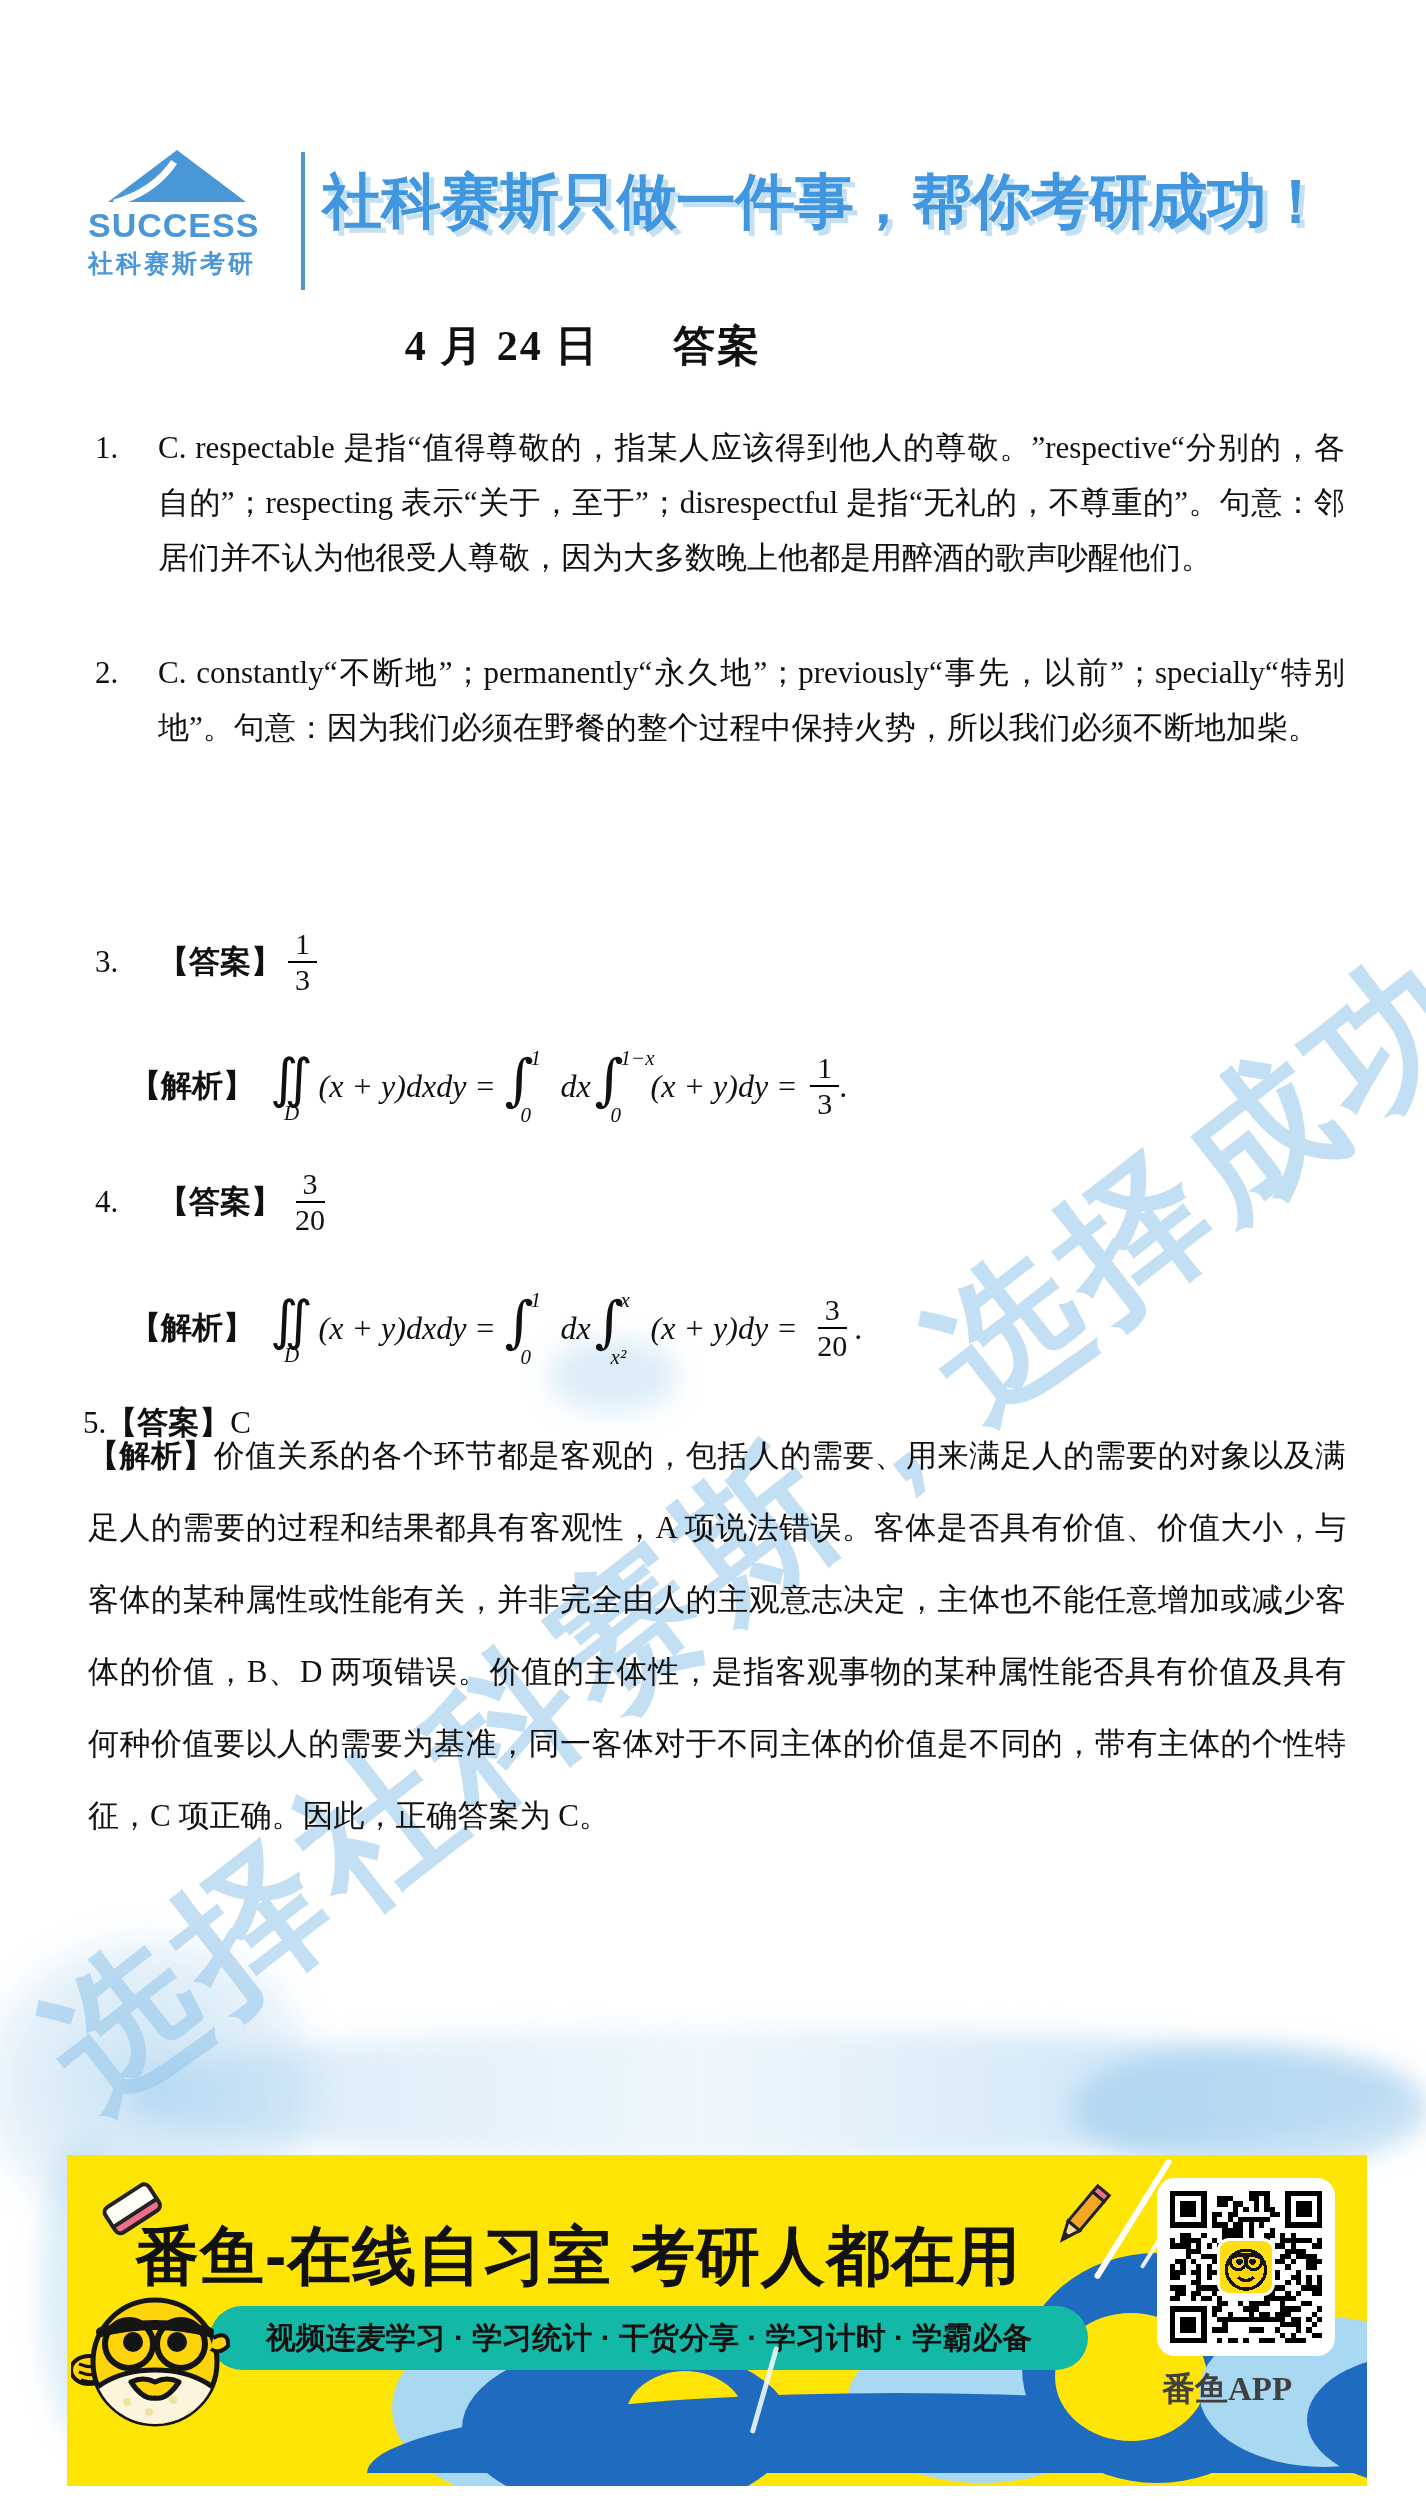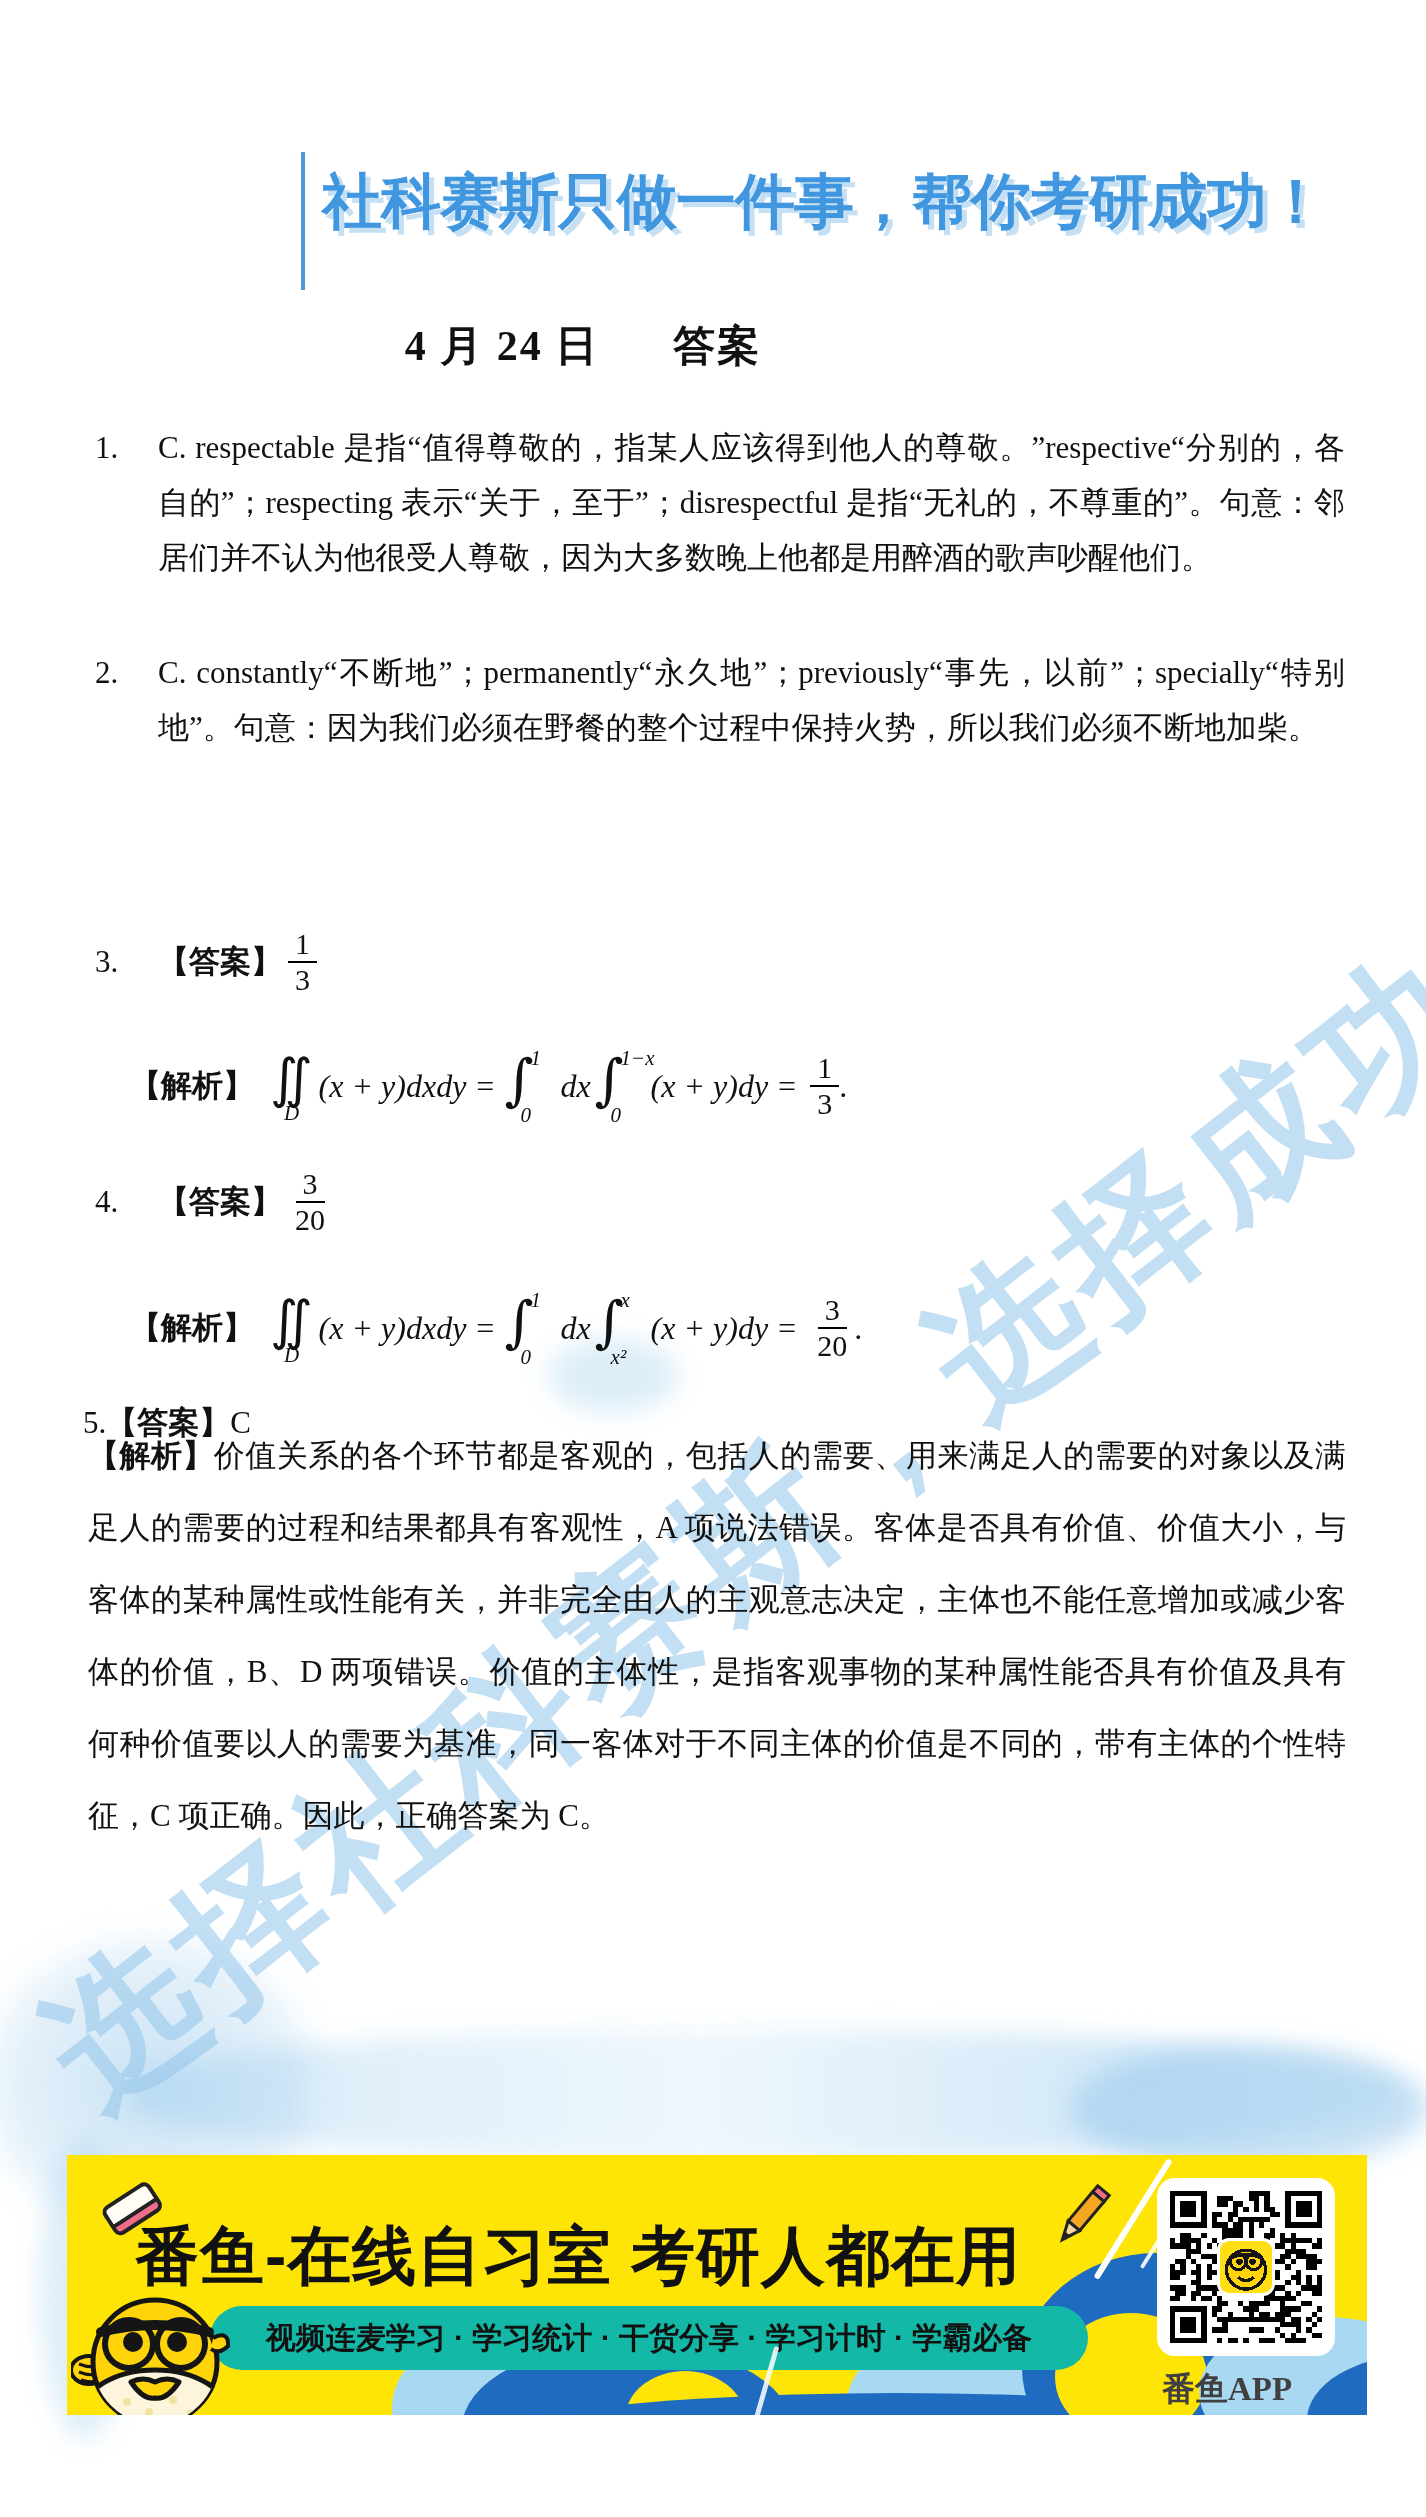--- a/index.html
+++ b/index.html
@@ -76,21 +76,21 @@
   .int-u{position:absolute;left:26px;top:-4px;font-size:21px;font-style:italic;}
   .int-l{position:absolute;left:16px;bottom:-6px;font-size:21px;font-style:italic;}
   .eq{padding:0 8px;}
 
   
   .ans5{position:absolute;left:83px;top:1402px;font-size:31px;z-index:2;}
   .para5{position:absolute;left:88px;top:1420px;width:1258px;font-size:31px;line-height:72px;
          text-align:justify;z-index:2;}
 
   
-  .banner{position:absolute;left:67px;top:2155px;width:1300px;height:260px;background:#FFE506;
+  .banner{position:absolute;left:67px;top:2155px;width:1300px;height:331px;background:#FFE506;
           overflow:hidden;z-index:3;cursor:pointer;}
   .banner-headline{position:absolute;left:68px;top:58px;font-family:"Liberation Sans","DejaVu Sans",sans-serif;
                    font-weight:900;font-size:64px;letter-spacing:1px;color:#111;white-space:nowrap;z-index:6;}
   .pill{position:absolute;left:143px;top:151px;width:878px;height:64px;background:#14b8a6;border-radius:34px;
         display:flex;align-items:center;justify-content:center;z-index:5;
         font-family:"Liberation Sans","DejaVu Sans",sans-serif;font-weight:700;font-size:30px;color:#111;}
   .mascot{position:absolute;left:4px;top:131px;z-index:7;}
   .eraser{position:absolute;left:28px;top:18px;z-index:6;}
   .pencil{position:absolute;left:975px;top:22px;z-index:6;}
   .streak{position:absolute;background:#fff;z-index:6;border-radius:3px;}
@@ -126,20 +126,28 @@
 <div class="page">
 
   <div class="wc wc1"></div>
   <div class="wc wc2"></div>
   <div class="wc wc3"></div>
   <div class="wc wc4"></div>
   <div class="wc wc5"></div>
 
   <div class="watermark">选择社科赛斯，选择成功</div>
 
+  <div class="logo">
+    <svg width="150" height="58" viewBox="0 0 150 58">
+      <path d="M6,56 L75,4 L144,56 Z" fill="#4A97D8"></path>
+      <path d="M12,57 Q52,46 72,16" stroke="#ffffff" stroke-width="7" fill="none"></path>
+    </svg>
+    <div class="brand-en">SUCCESS</div>
+    <div class="brand-cn">社科赛斯考研</div>
+  </div>
   <div class="hdr-divider"></div>
   <div class="slogan">社科赛斯只做一件事，帮你考研成功！</div>
 
   <div class="doc-title">
     <span>4 月 24 日</span><span class="gap"></span><span>答案</span>
   </div>
 
   <div class="item item1">
     <span class="num">1.</span>
     <div class="txt">C. respectable 是指“值得尊敬的，指某人应该得到他人的尊敬。”respective“分别的，各自的”；respecting 表示“关于，至于”；disrespectful 是指“无礼的，不尊重的”。句意：邻居们并不认为他很受人尊敬，因为大多数晚上他都是用醉酒的歌声吵醒他们。</div>

